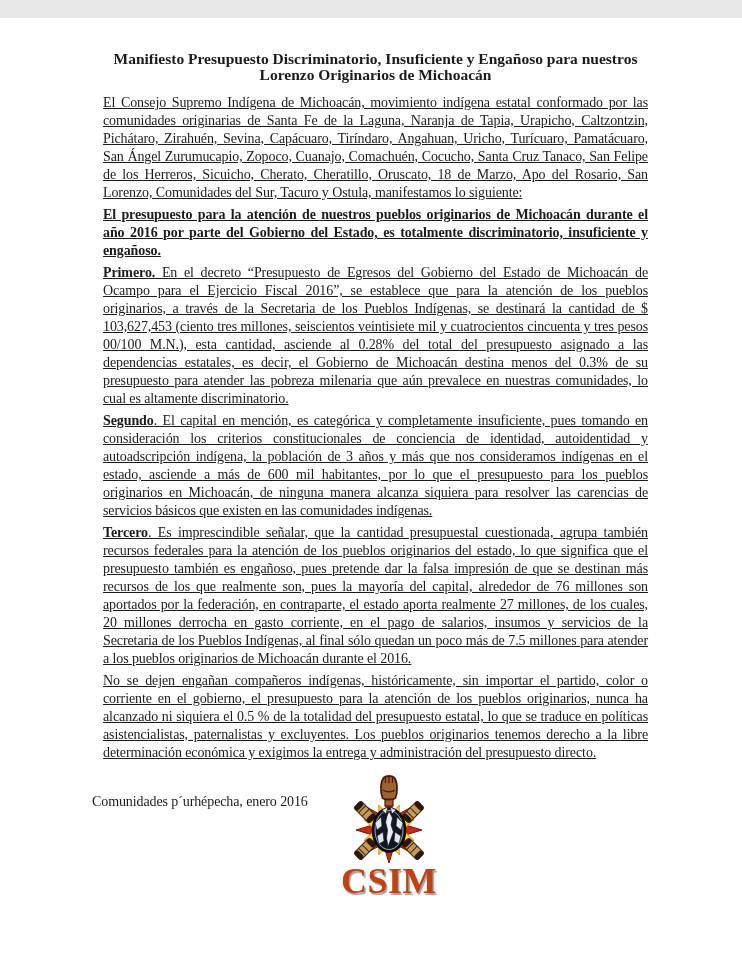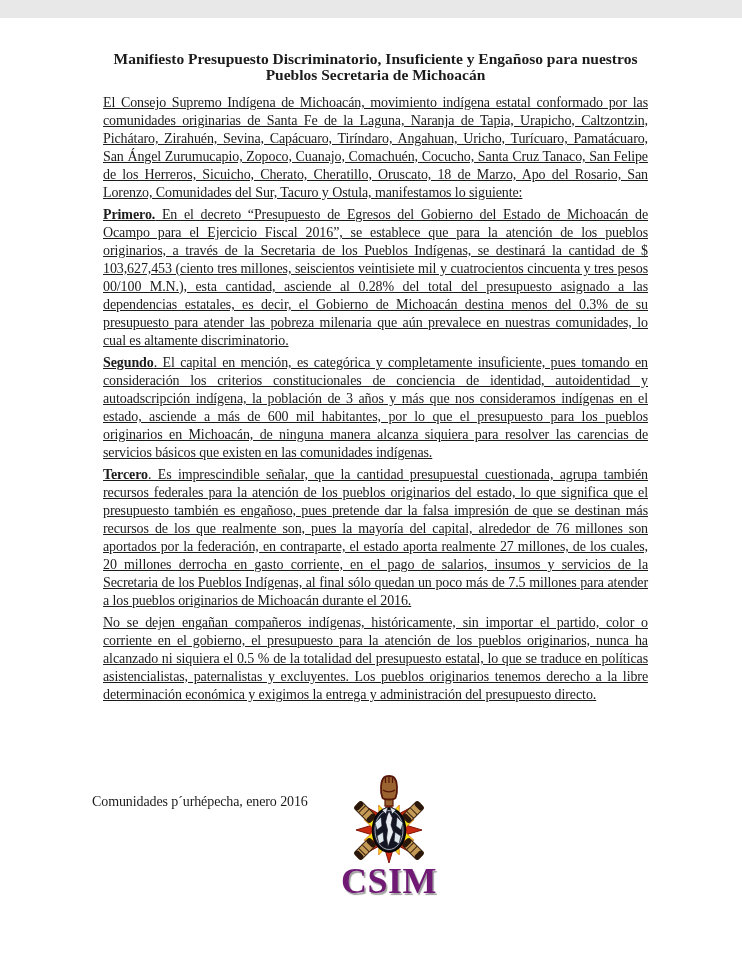--- a/index.html
+++ b/index.html
@@ -48,38 +48,39 @@
     width:88px; height:96px;
   }
   .acronym {
     position:absolute;
     left:337px; top:844px;
     width:104px;
     text-align:center;
     font-weight:bold;
     font-size:36px;
     line-height:38px;
-    color:#701a75;
+    color:#c2410c;
     text-shadow:1.5px 1.5px 1px rgba(40,40,40,0.45);
     letter-spacing:0.5px;
   }
 </style>
 </head>
 <body>
 
 <div class="page">
 
   <div class="content">
     <div class="doc-title">
       <div>Manifiesto Presupuesto Discriminatorio, Insuficiente y Engañoso para nuestros</div>
-      <div>Pueblos Secretaria de Michoacán</div>
+      <div>Lorenzo Originarios de Michoacán</div>
     </div>
 
     <p class="para"><span class="lead"></span><span>El Consejo Supremo Indígena de Michoacán, movimiento indígena estatal conformado por las comunidades originarias de  Santa Fe de la Laguna, Naranja de Tapia, Urapicho, Caltzontzin, Pichátaro, Zirahuén, Sevina, Capácuaro, Tiríndaro, Angahuan, Uricho, Turícuaro, Pamatácuaro, San Ángel Zurumucapio, Zopoco, Cuanajo, Comachuén, Cocucho, Santa Cruz Tanaco, San Felipe de los Herreros, Sicuicho, Cherato, Cheratillo, Oruscato, 18 de Marzo, Apo del Rosario, San Lorenzo,  Comunidades del Sur, Tacuro y Ostula, manifestamos lo siguiente:</span></p>
 
+    <p class="para bold"><span class="lead"></span><span>El presupuesto para la atención de nuestros pueblos originarios de Michoacán durante el año 2016 por parte del Gobierno del Estado, es totalmente discriminatorio, insuficiente y engañoso.</span></p>
 
     <p class="para"><span class="lead">Primero.</span><span> En el decreto “Presupuesto de Egresos del Gobierno del Estado de Michoacán de Ocampo para el Ejercicio Fiscal 2016”, se establece que para la atención de los pueblos originarios, a través de la Secretaria de los Pueblos Indígenas, se destinará la cantidad de $ 103,627,453 (ciento tres millones, seiscientos veintisiete mil y cuatrocientos cincuenta y tres pesos 00/100 M.N.), esta cantidad, asciende al 0.28% del total del presupuesto asignado a las dependencias estatales, es decir, el Gobierno de Michoacán destina menos del 0.3% de su presupuesto para atender las pobreza milenaria que aún prevalece en nuestras comunidades, lo cual es altamente discriminatorio.</span></p>
 
     <p class="para"><span class="lead">Segundo</span><span>. El capital en mención, es categórica y completamente insuficiente, pues tomando en consideración los criterios constitucionales de conciencia de identidad, autoidentidad y autoadscripción indígena, la población de 3 años y más que nos consideramos indígenas en el estado, asciende a más de 600 mil habitantes, por lo que el presupuesto para los pueblos originarios en Michoacán, de ninguna manera alcanza siquiera para resolver las carencias de servicios básicos que existen en las comunidades indígenas.</span></p>
 
     <p class="para"><span class="lead">Tercero</span><span>. Es imprescindible señalar, que la cantidad presupuestal cuestionada, agrupa también recursos federales para la atención de los pueblos originarios del estado, lo que significa que el presupuesto también es engañoso, pues pretende dar la falsa impresión de que se destinan más recursos de los que realmente son, pues la mayoría del capital, alrededor de 76 millones son aportados por la federación, en contraparte,  el estado aporta realmente 27 millones, de los cuales, 20 millones derrocha en gasto corriente, en el pago de salarios, insumos y servicios de la Secretaria de los Pueblos Indígenas, al final sólo quedan un poco más de 7.5 millones para atender a los pueblos originarios de Michoacán durante el 2016.</span></p>
 
     <p class="para"><span class="lead"></span><span>No se dejen engañan compañeros indígenas, históricamente, sin importar el partido, color o corriente en el gobierno, el presupuesto para la atención de los pueblos originarios, nunca ha alcanzado ni siquiera el 0.5 % de la totalidad del presupuesto estatal, lo que se traduce en políticas asistencialistas, paternalistas y excluyentes. Los pueblos originarios tenemos derecho a la libre determinación económica y exigimos la entrega y administración del presupuesto directo.</span></p>
   </div>
 

